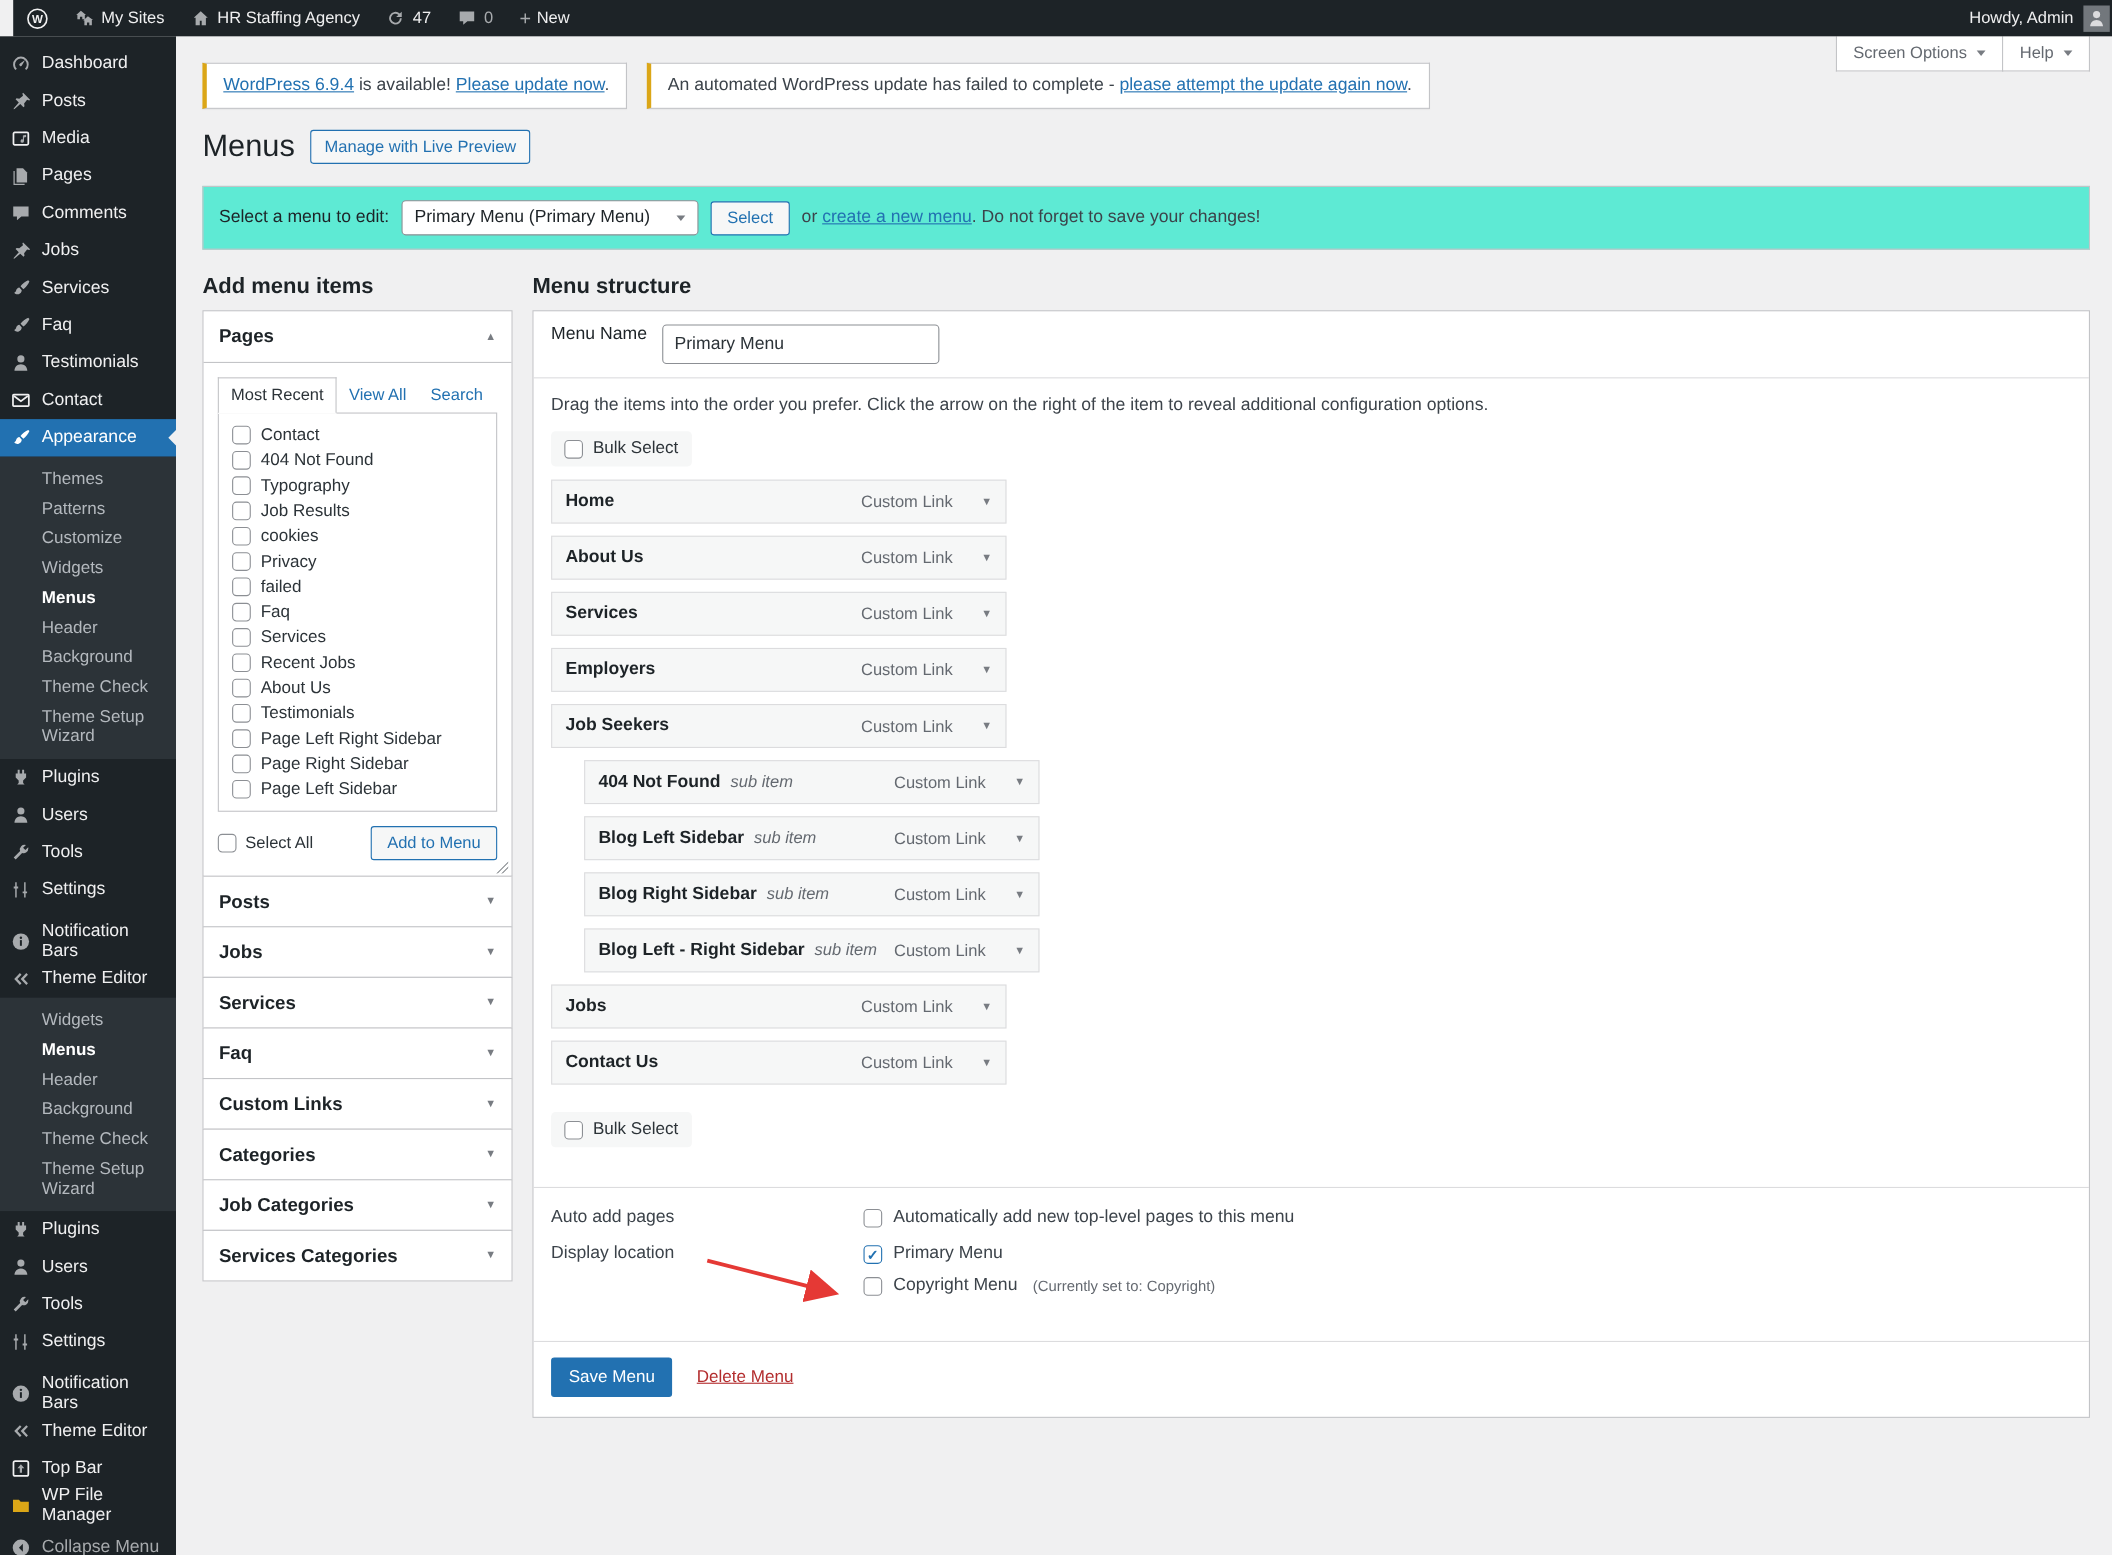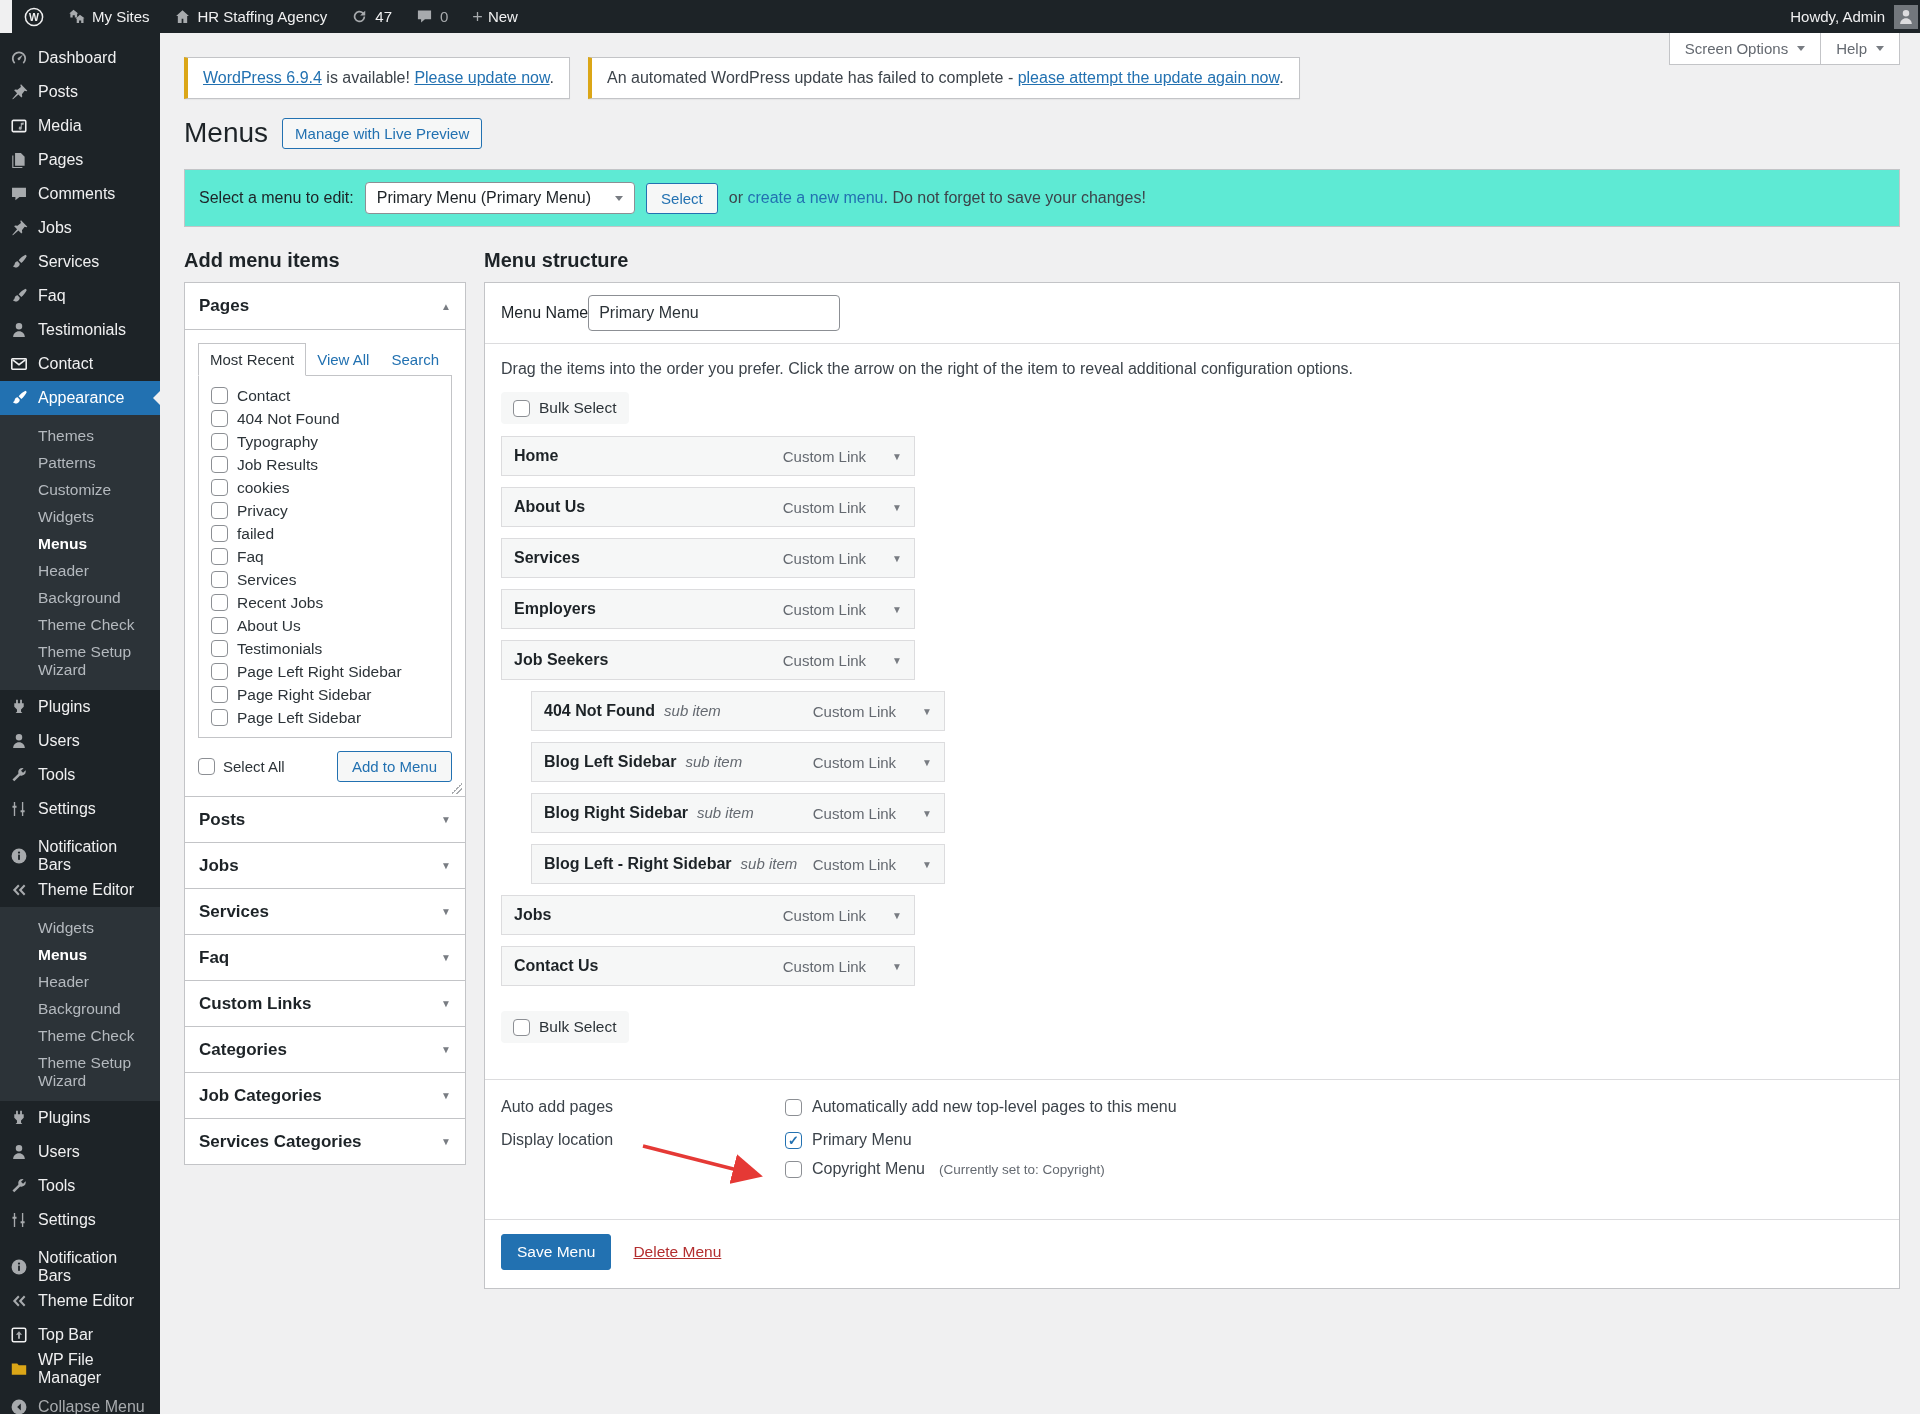--- a/index.html
+++ b/index.html
@@ -60,21 +60,21 @@
   .nav-tab { display:inline-block; padding:8px 15px; font-size:17px; border:1px solid #c3c4c7; border-bottom:none;
     margin:0 6px -1px 0; background:#dcdcde; color:#50575e; cursor:pointer; vertical-align:bottom; }
   .nav-tab.active { background:#fff; color:#1d2327; font-weight:700; padding-bottom:9px; }
 
   .select-bar { margin-top:20px; background:#5eead4; border:1px solid #c3c4c7; padding:12px 14px;
     display:flex; align-items:center; gap:11px; font-size:16px; }
   .select-box { border:1px solid #8c8f94; border-radius:4px; background:#fff; padding:6px 11px;
     display:flex; align-items:center; gap:24px; cursor:pointer; }
   .btn-secondary { background:#f6f7f7; border:1px solid #2271b1; border-radius:3px; color:#2271b1;
     font-size:15px; padding:6px 14px; cursor:pointer; font-family:inherit; }
-  .select-bar a { color:#2271b1; }
+  .select-bar a { color:#2271b1; text-decoration:underline; }
   .muted-text { color:#3c434a; }
 
   .columns { margin-top:8px; display:flex; gap:18px; align-items:flex-start; }
   .col-left { width:282px; flex:none; }
   .col-right { flex:1; }
   h2.section { font-size:20px; font-weight:600; margin:14px 0 10px; }
 
   
   .panel { background:#fff; border:1px solid #c3c4c7; position:relative; }
   .panel-head { display:flex; justify-content:space-between; align-items:center; padding:13px 14px;
@@ -94,21 +94,21 @@
   .pg-footer { margin-top:13px; display:flex; justify-content:space-between; align-items:center;
     font-size:15px; color:#2c3338; }
   .sel-all { display:flex; align-items:center; gap:8px; cursor:pointer; }
   .resize-handle { position:absolute; right:3px; bottom:2px; width:11px; height:11px;
     background:linear-gradient(135deg, transparent 0 50%, #a7aaad 50% 57%, transparent 57% 72%, #a7aaad 72% 79%, transparent 79%); }
 
   .acc { background:#fff; border:1px solid #c3c4c7; margin-top:-1px; padding:12.5px 14px;
     display:flex; justify-content:space-between; align-items:center; font-size:17px; font-weight:600; cursor:pointer; }
 
   
-  .name-row { display:flex; align-items:center; gap:0; padding:12px 16px; border-bottom:1px solid #dcdcde; font-size:16px; }
+  .name-row { display:flex; gap:14px; padding:12px 16px; border-bottom:1px solid #dcdcde; font-size:16px; }
   .name-input { border:1px solid #8c8f94; border-radius:4px; padding:8px 10px; font-size:16px; width:252px;
     color:#2c3338; font-family:inherit; }
   .hint { padding:16px 16px 0; font-size:16px; color:#3c434a; }
   .bulk { margin:14px 16px 12px; display:inline-flex; align-items:center; gap:9px; background:#f6f7f7;
     border-radius:4px; padding:7px 12px; font-size:15.5px; color:#2c3338; cursor:pointer; }
   .mi-list { padding:0 16px; }
   .mi-wrap { margin-bottom:11px; }
   .mi-wrap.sub { margin-left:30px; }
   .mi { width:414px; height:40px; background:#f6f7f7; border:1px solid #dcdcde; display:flex;
     justify-content:space-between; align-items:center; padding:0 12px; cursor:move; }

